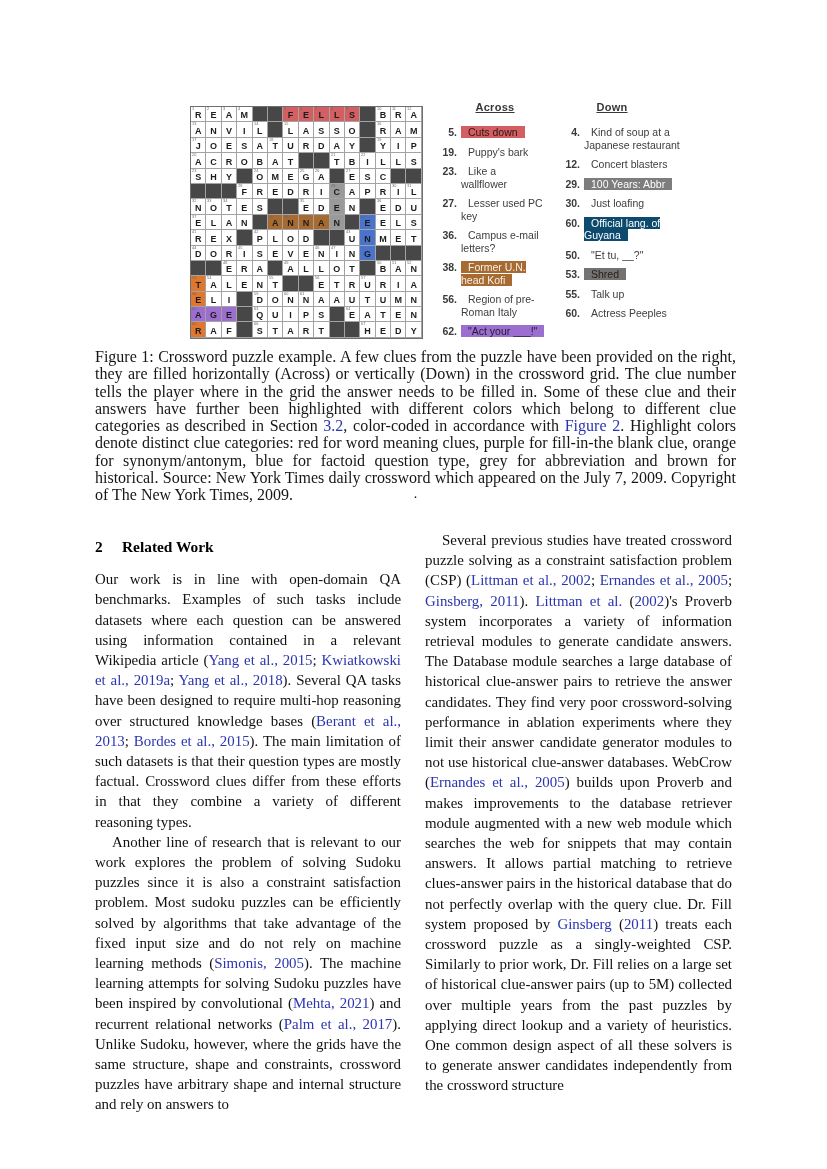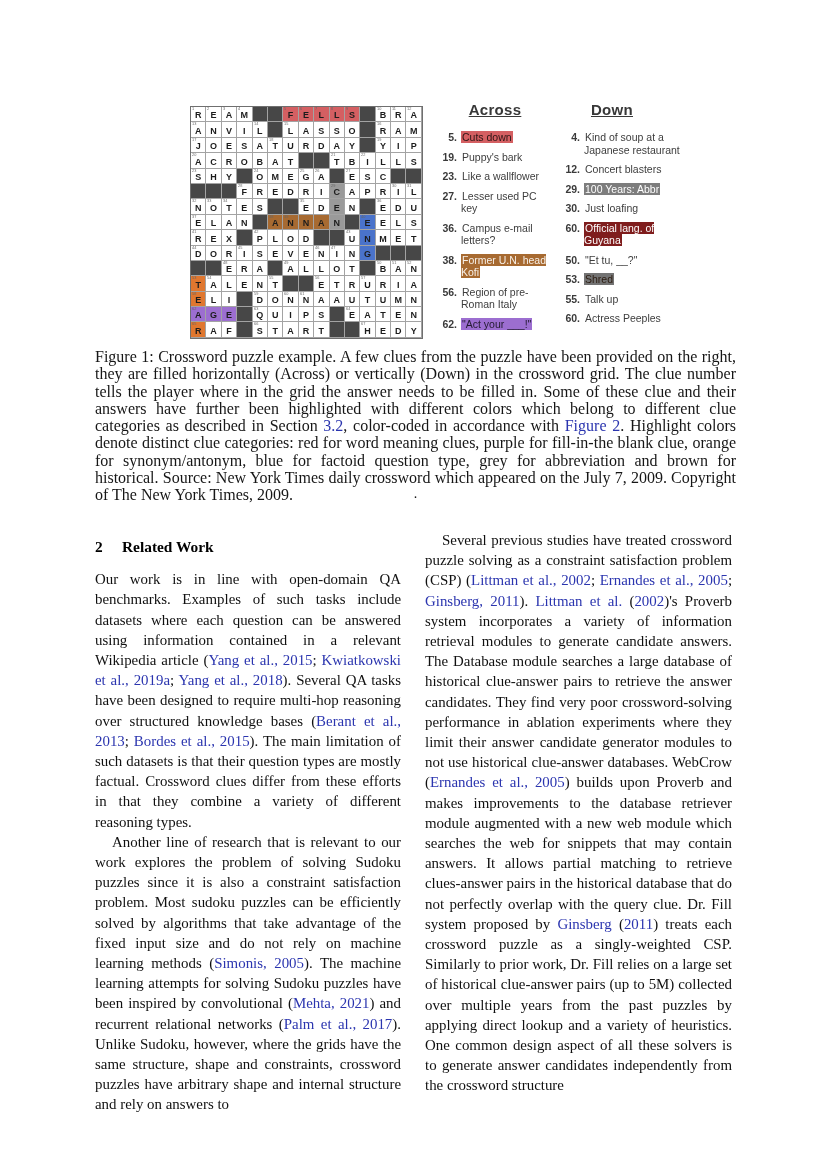--- a/index.html
+++ b/index.html
@@ -15,30 +15,30 @@
   .cell.black{background:#474747;}
   .cell .lt{position:absolute;left:0;right:0;bottom:0;text-align:center;
             font-size:9px;font-weight:bold;color:#1c1c1c;line-height:11px;}
   .cell .num{position:absolute;top:0;left:1px;font-size:7px;color:#666;
              transform:scale(0.55);transform-origin:top left;line-height:7px;}
 
   
   .clues{position:absolute;font-family:"Liberation Sans","DejaVu Sans",sans-serif;color:#3d3d3d;}
   .clues-across{left:437px;top:101px;width:118px;}
   .clues-down{left:560px;top:101px;width:178px;}
-  .clues .hdr{font-size:15px;font-weight:bold;text-decoration:underline;color:#383838;
+  .clues .hdr{font-size:11px;font-weight:bold;text-decoration:underline;color:#383838;
               text-align:center;margin:0 0 13px 0;letter-spacing:0.3px;}
   .clues-across .hdr{width:116px;}
   .clues-down .hdr{width:104px;}
   .clue{display:flex;margin-bottom:7px;font-size:10.5px;line-height:12.5px;}
   .clue .n{font-weight:bold;min-width:20px;width:20px;text-align:right;padding-right:4px;color:#3a3a3a;}
   .clue .t{display:block;}
   .clues-across .clue .t{width:90px;}
   .clues-down .clue .t{width:104px;}
-  .clue .t span{padding:0 1px;}
+  .clue .t span{padding:0 7px;}
 
   
   .caption{position:absolute;left:95px;top:348px;width:641px;
            font-size:16px;line-height:17.3px;text-align:justify;color:#161616;}
   .link{color:#2b35af;}
   .sepdot{position:absolute;left:95px;top:486px;width:641px;text-align:center;
           font-size:14px;color:#161616;}
 
   
   .col{position:absolute;top:521px;width:306px;font-size:14.9px;line-height:20.2px;
@@ -779,21 +779,21 @@
         <div class="clue">
           <span class="n">29.</span>
           <span class="t"><span style="background: rgb(125, 125, 125); color: rgb(255, 255, 255);">100 Years: Abbr</span></span>
         </div>
         <div class="clue">
           <span class="n">30.</span>
           <span class="t"><span>Just loafing</span></span>
         </div>
         <div class="clue">
           <span class="n">60.</span>
-          <span class="t"><span style="background: #7f1d1d; color: rgb(255, 255, 255);">Official lang. of Guyana</span></span>
+          <span class="t"><span style="background: #0c4a6e; color: rgb(255, 255, 255);">Official lang. of Guyana</span></span>
         </div>
         <div class="clue">
           <span class="n">50.</span>
           <span class="t"><span>"Et tu, __?"</span></span>
         </div>
         <div class="clue">
           <span class="n">53.</span>
           <span class="t"><span style="background: #737373; color: rgb(43, 27, 16);">Shred</span></span>
         </div>
         <div class="clue">

